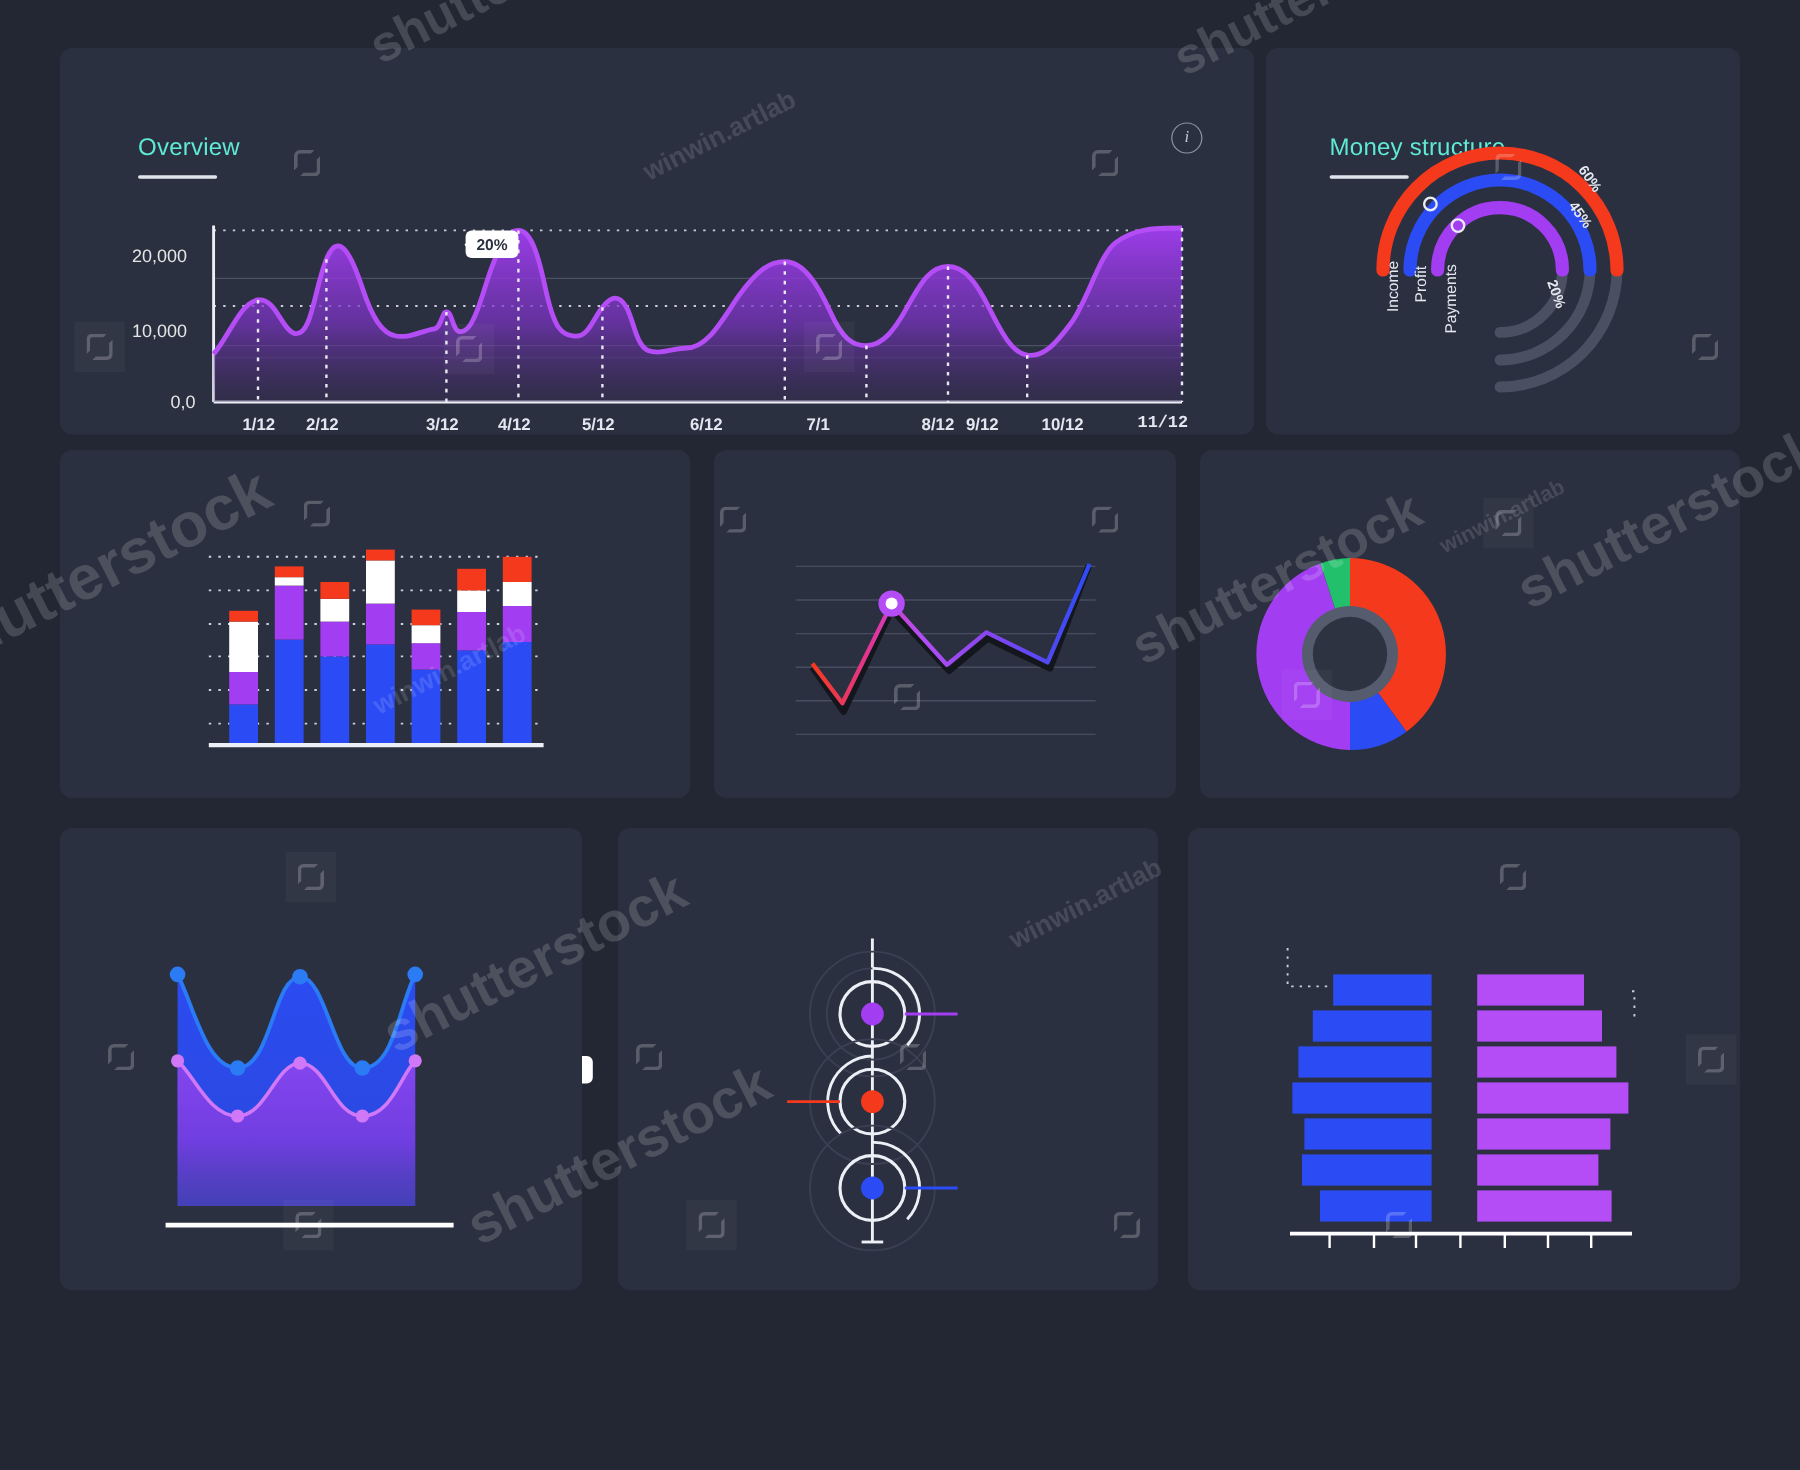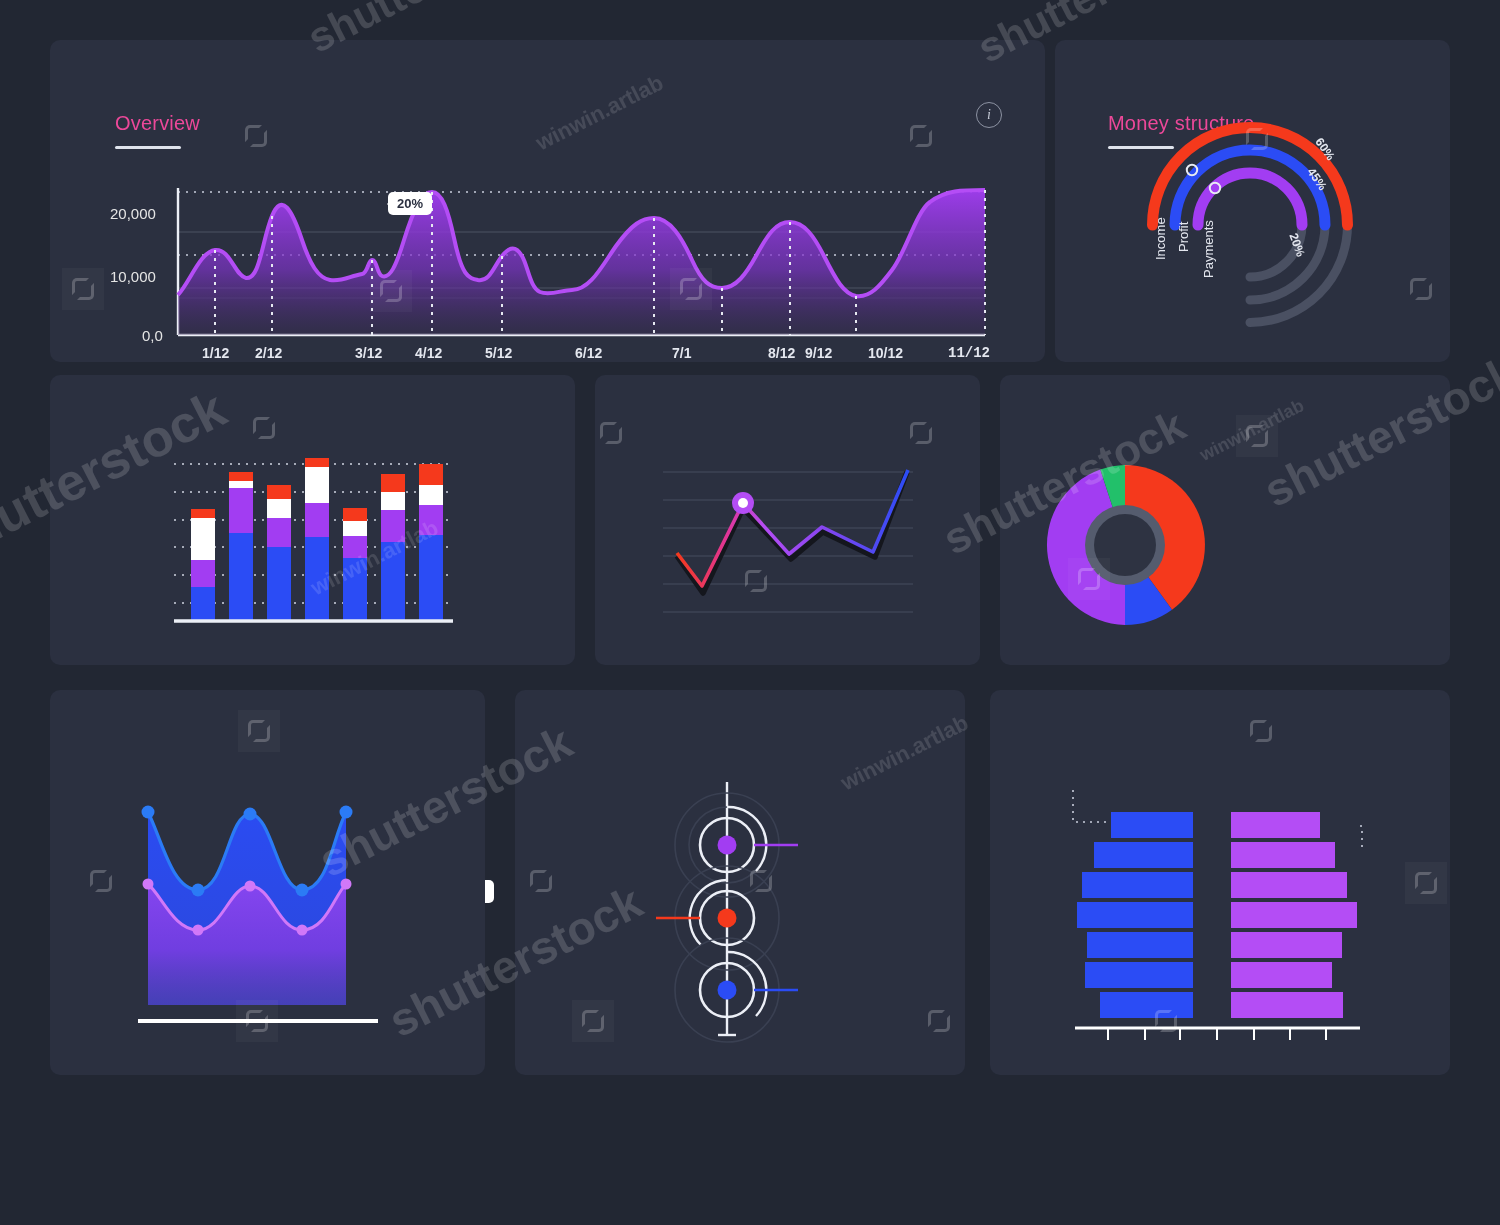--- a/index.html
+++ b/index.html
@@ -12,21 +12,21 @@
   .page { position: relative; width: 1500px; height: 1225px; background: #222733; }
 
   
   .card {
     position: absolute;
     background: #2b3040;
     border-radius: 10px;
   }
   .card-title {
     position: absolute;
-    color: #ec4899;
+    color: #5eead4;
     font-size: 20px;
     letter-spacing: .2px;
     white-space: nowrap;
   }
   .title-rule {
     position: absolute;
     height: 3px; width: 66px;
     background: #dfe3ec;
     border-radius: 2px;
   }

